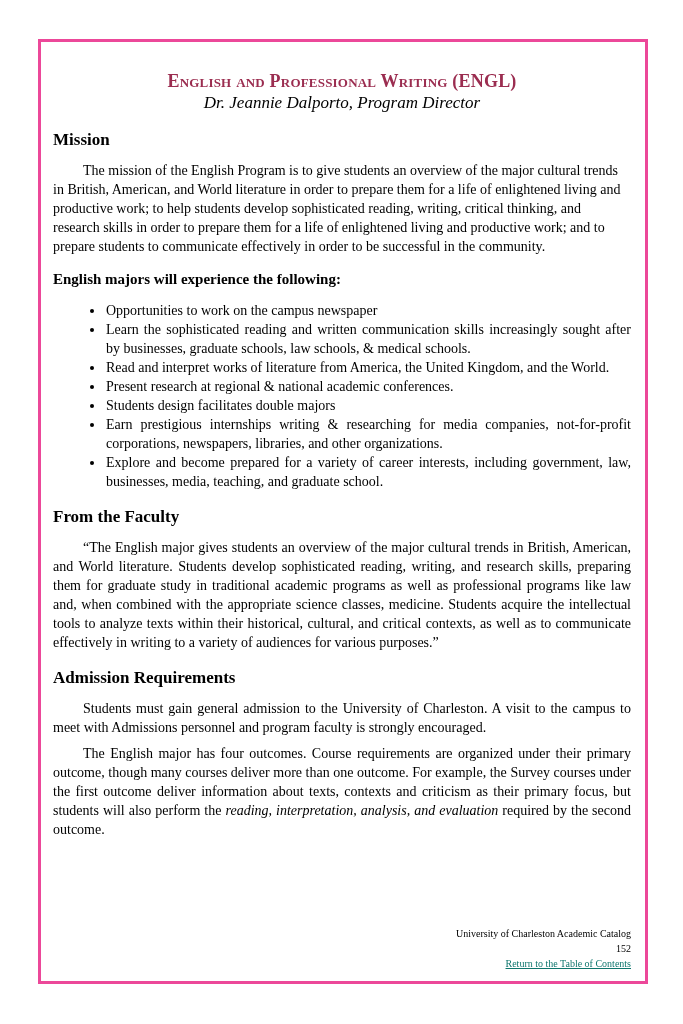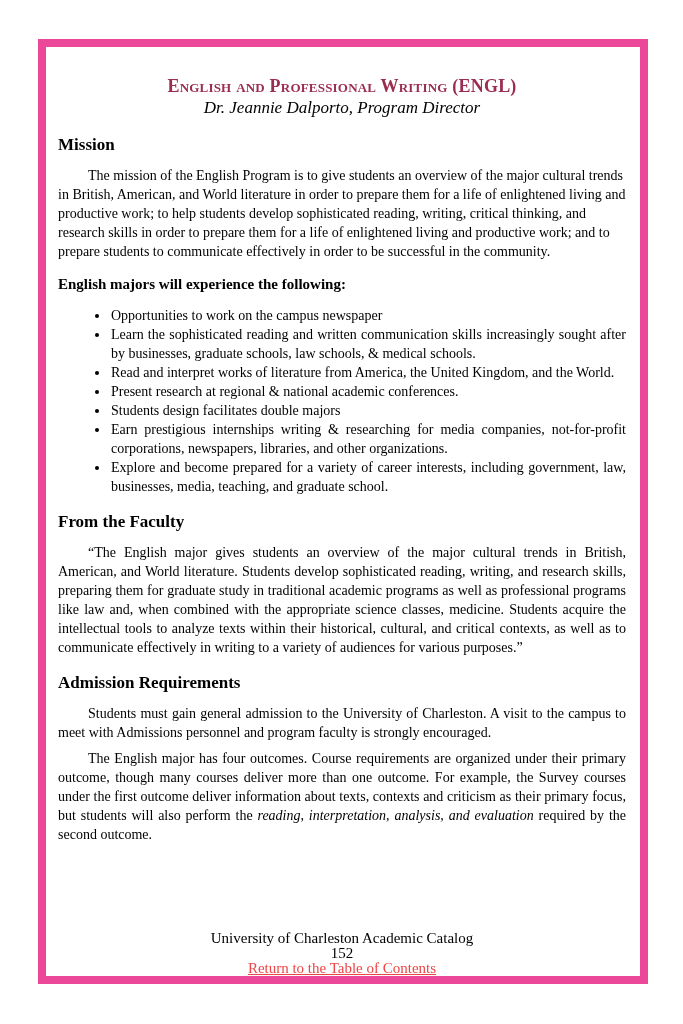--- a/index.html
+++ b/index.html
@@ -11,21 +11,21 @@
     color: #000000;
     position: relative;
     overflow: hidden;
   }
   .frame {
     position: absolute;
     left: 38px;
     top: 39px;
     right: 35px;
     bottom: 40px;
-    border: 8px solid #ec4899;
+    border: 3px solid #ec4899;
     box-sizing: border-box;
     display: flex;
     flex-direction: column;
   }
   .content {
     flex: 1 1 auto;
     display: flex;
     flex-direction: column;
     padding: 28px 14px 0 12px;
     font-size: 14px;
@@ -69,27 +69,27 @@
     margin: 8px 0 0 0;
     padding: 0 0 0 52px;
     list-style: disc outside;
   }
   ul.bullet-list li {
     text-align: justify;
     padding-left: 1px;
   }
   .footer {
     margin-top: auto;
-    text-align: center;
-    font-size: 15px;
+    text-align: right;
+    font-size: 10px;
     line-height: 15px;
-    padding-bottom: 0;
+    padding-bottom: 10px;
   }
   .footer a {
-    color: #ef4444;
+    color: #0f766e;
     text-decoration: underline;
   }
 </style>
 </head>
 <body>
 
 <div class="frame">
   <div class="content">
 
     <div class="doc-title">English and Professional Writing (ENGL)</div>

